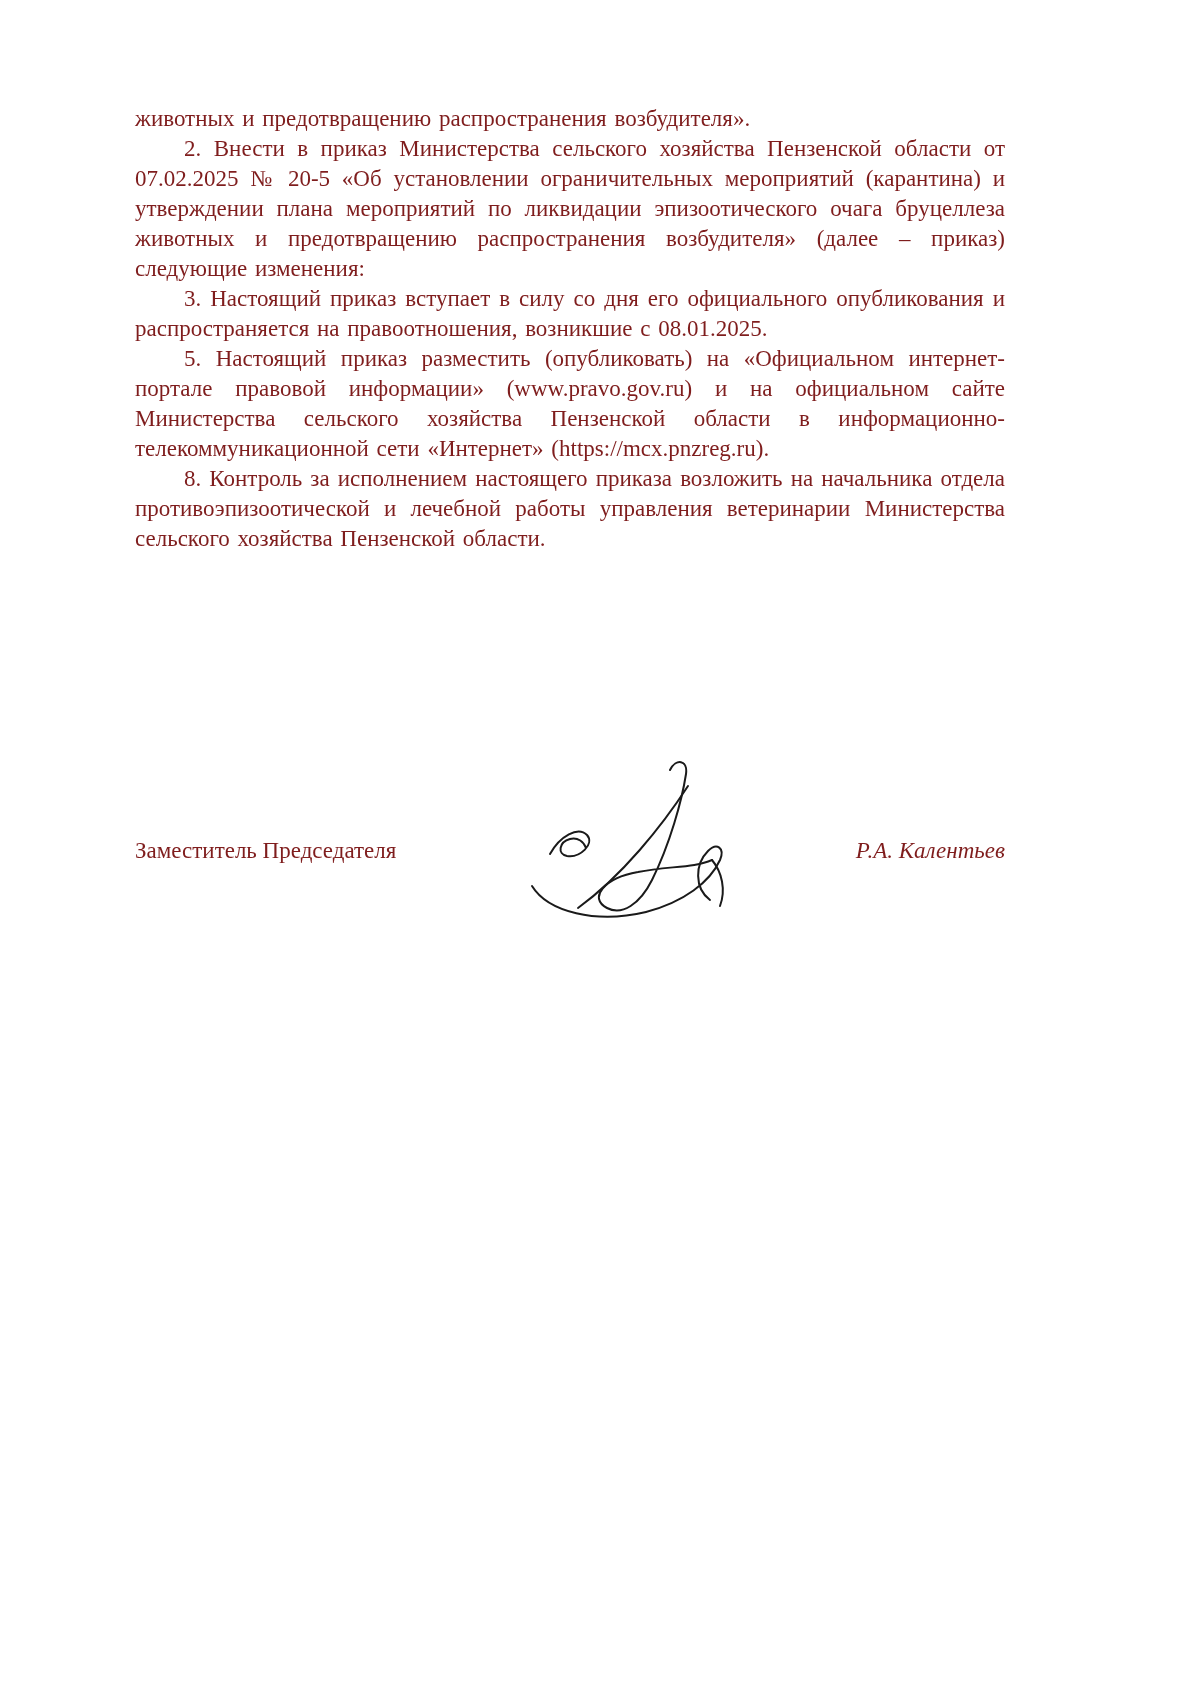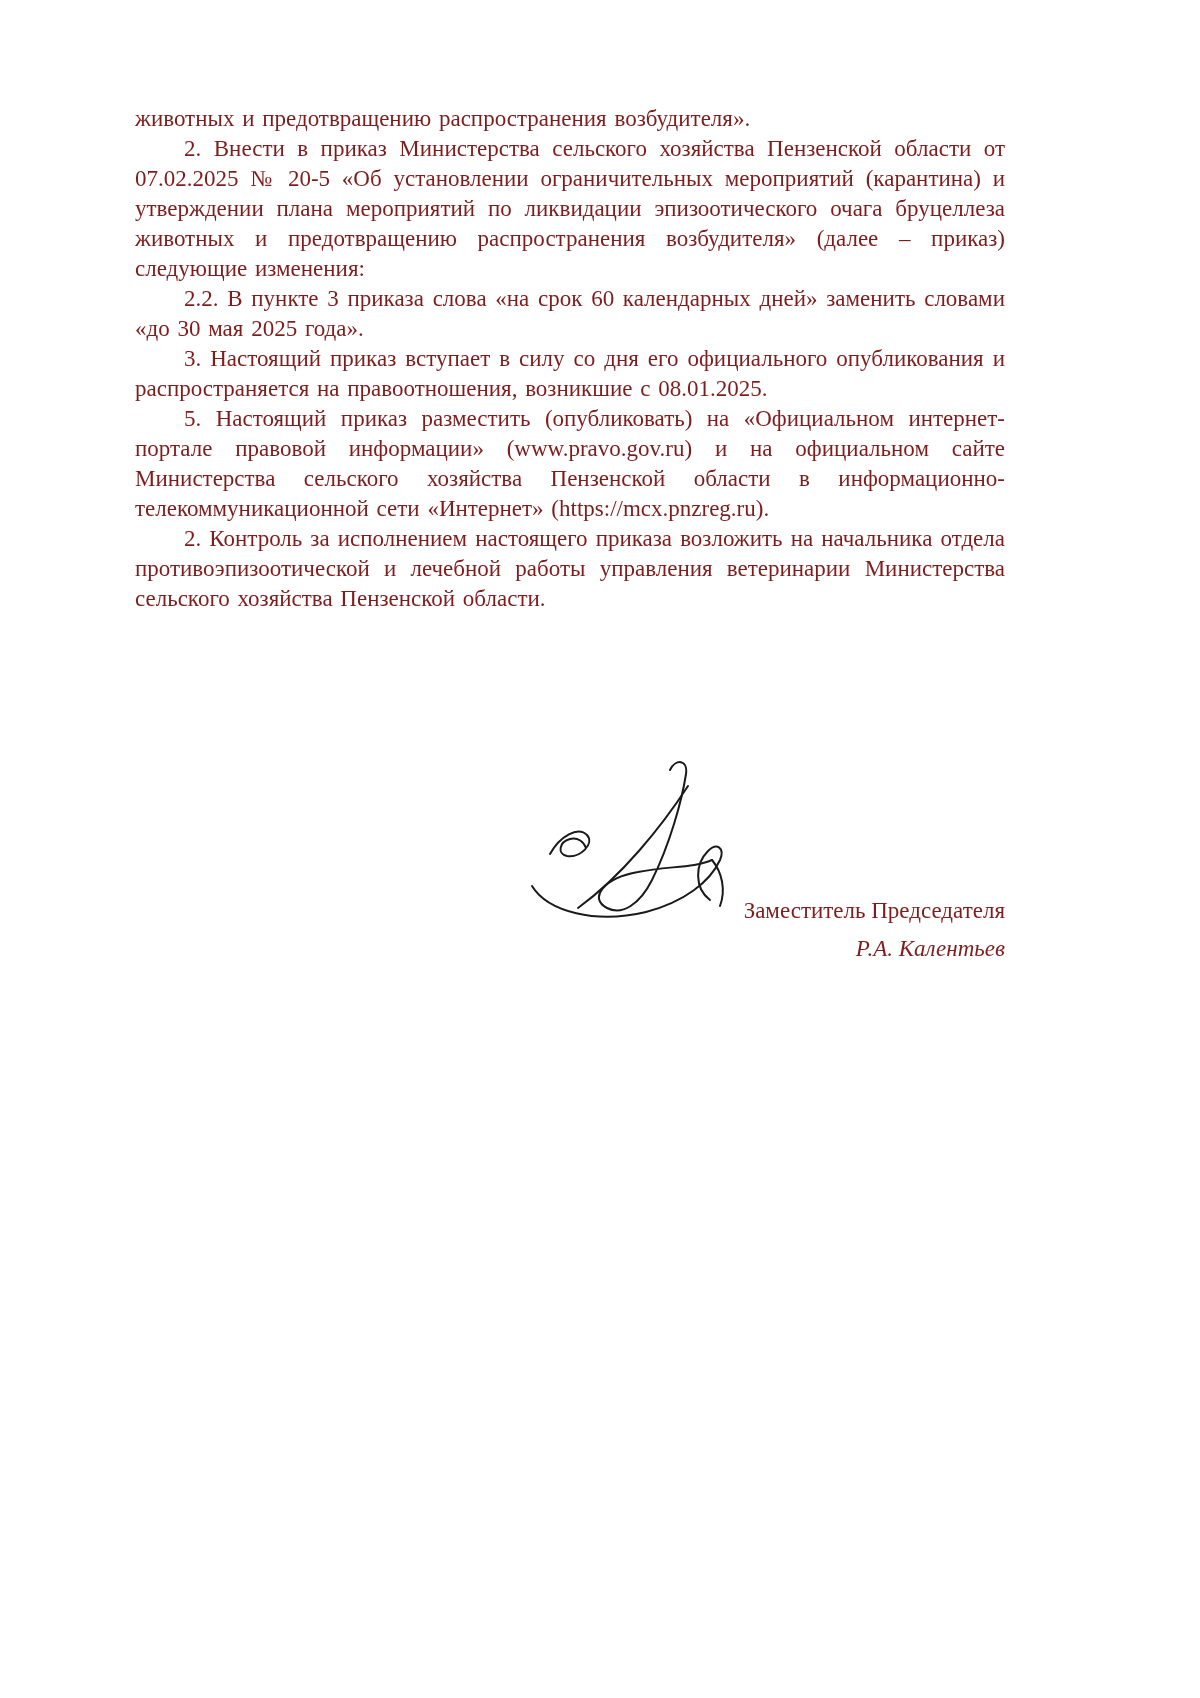--- a/index.html
+++ b/index.html
@@ -42,42 +42,40 @@
     width: 100%;
     height: 100%;
   }
   .sig-row {
     display: flex;
     justify-content: space-between;
     align-items: flex-end;
     margin-top: 278px;
     font-size: 23px;
     line-height: 38px;
-    flex-direction: column;
   }
   .sig-left div {
     white-space: nowrap;
   }
   .sig-name {
     white-space: nowrap;
     font-style: italic;
   }
 </style>
 </head>
 <body>
 
 <div class="page">
 
   <div class="content">
     <p class="para no-indent">животных и предотвращению распространения возбудителя».</p>
     <p class="para">2. Внести в приказ Министерства сельского хозяйства Пензенской области от 07.02.2025 № 20-5 «Об установлении ограничительных мероприятий (карантина) и утверждении плана мероприятий по ликвидации эпизоотического очага бруцеллеза животных и предотвращению распространения возбудителя» (далее – приказ) следующие изменения:</p>
-    <p class="para">2.2. В пункте 3 приказа слова «на срок 60 календарных дней» заменить словами «до 30 мая 2025 года».</p>
     <p class="para">3. Настоящий приказ вступает в силу со дня его официального опубликования и распространяется на правоотношения, возникшие с 08.01.2025.</p>
     <p class="para">5. Настоящий приказ разместить (опубликовать) на «Официальном интернет-портале правовой информации» (www.pravo.gov.ru) и на официальном сайте Министерства сельского хозяйства Пензенской области в информационно-телекоммуникационной сети «Интернет» (https://mcx.pnzreg.ru).</p>
-    <p class="para">2. Контроль за исполнением настоящего приказа возложить на начальника отдела противоэпизоотической и лечебной работы управления ветеринарии Министерства сельского хозяйства Пензенской области.</p>
+    <p class="para">8. Контроль за исполнением настоящего приказа возложить на начальника отдела противоэпизоотической и лечебной работы управления ветеринарии Министерства сельского хозяйства Пензенской области.</p>
   </div>
 
   <div class="sig-svg">
     <svg viewBox="0 0 245 200" xmlns="http://www.w3.org/2000/svg" fill="none" stroke="#1a1a1a" stroke-width="2" stroke-linecap="round">
 
       <path d="M38 98 C 48 80, 66 70, 75 79 C 83 88, 68 102, 55 100 C 45 98, 47 86, 58 83 C 66 81, 72 86, 74 92"></path>
 
       <path d="M158 14 C 164 2, 176 4, 174 18 C 170 44, 158 88, 140 124 C 128 148, 110 160, 95 152 C 76 142, 92 122, 126 116 C 156 110, 182 112, 200 104"></path>
 
       <path d="M176 30 C 150 70, 110 120, 66 152"></path>

